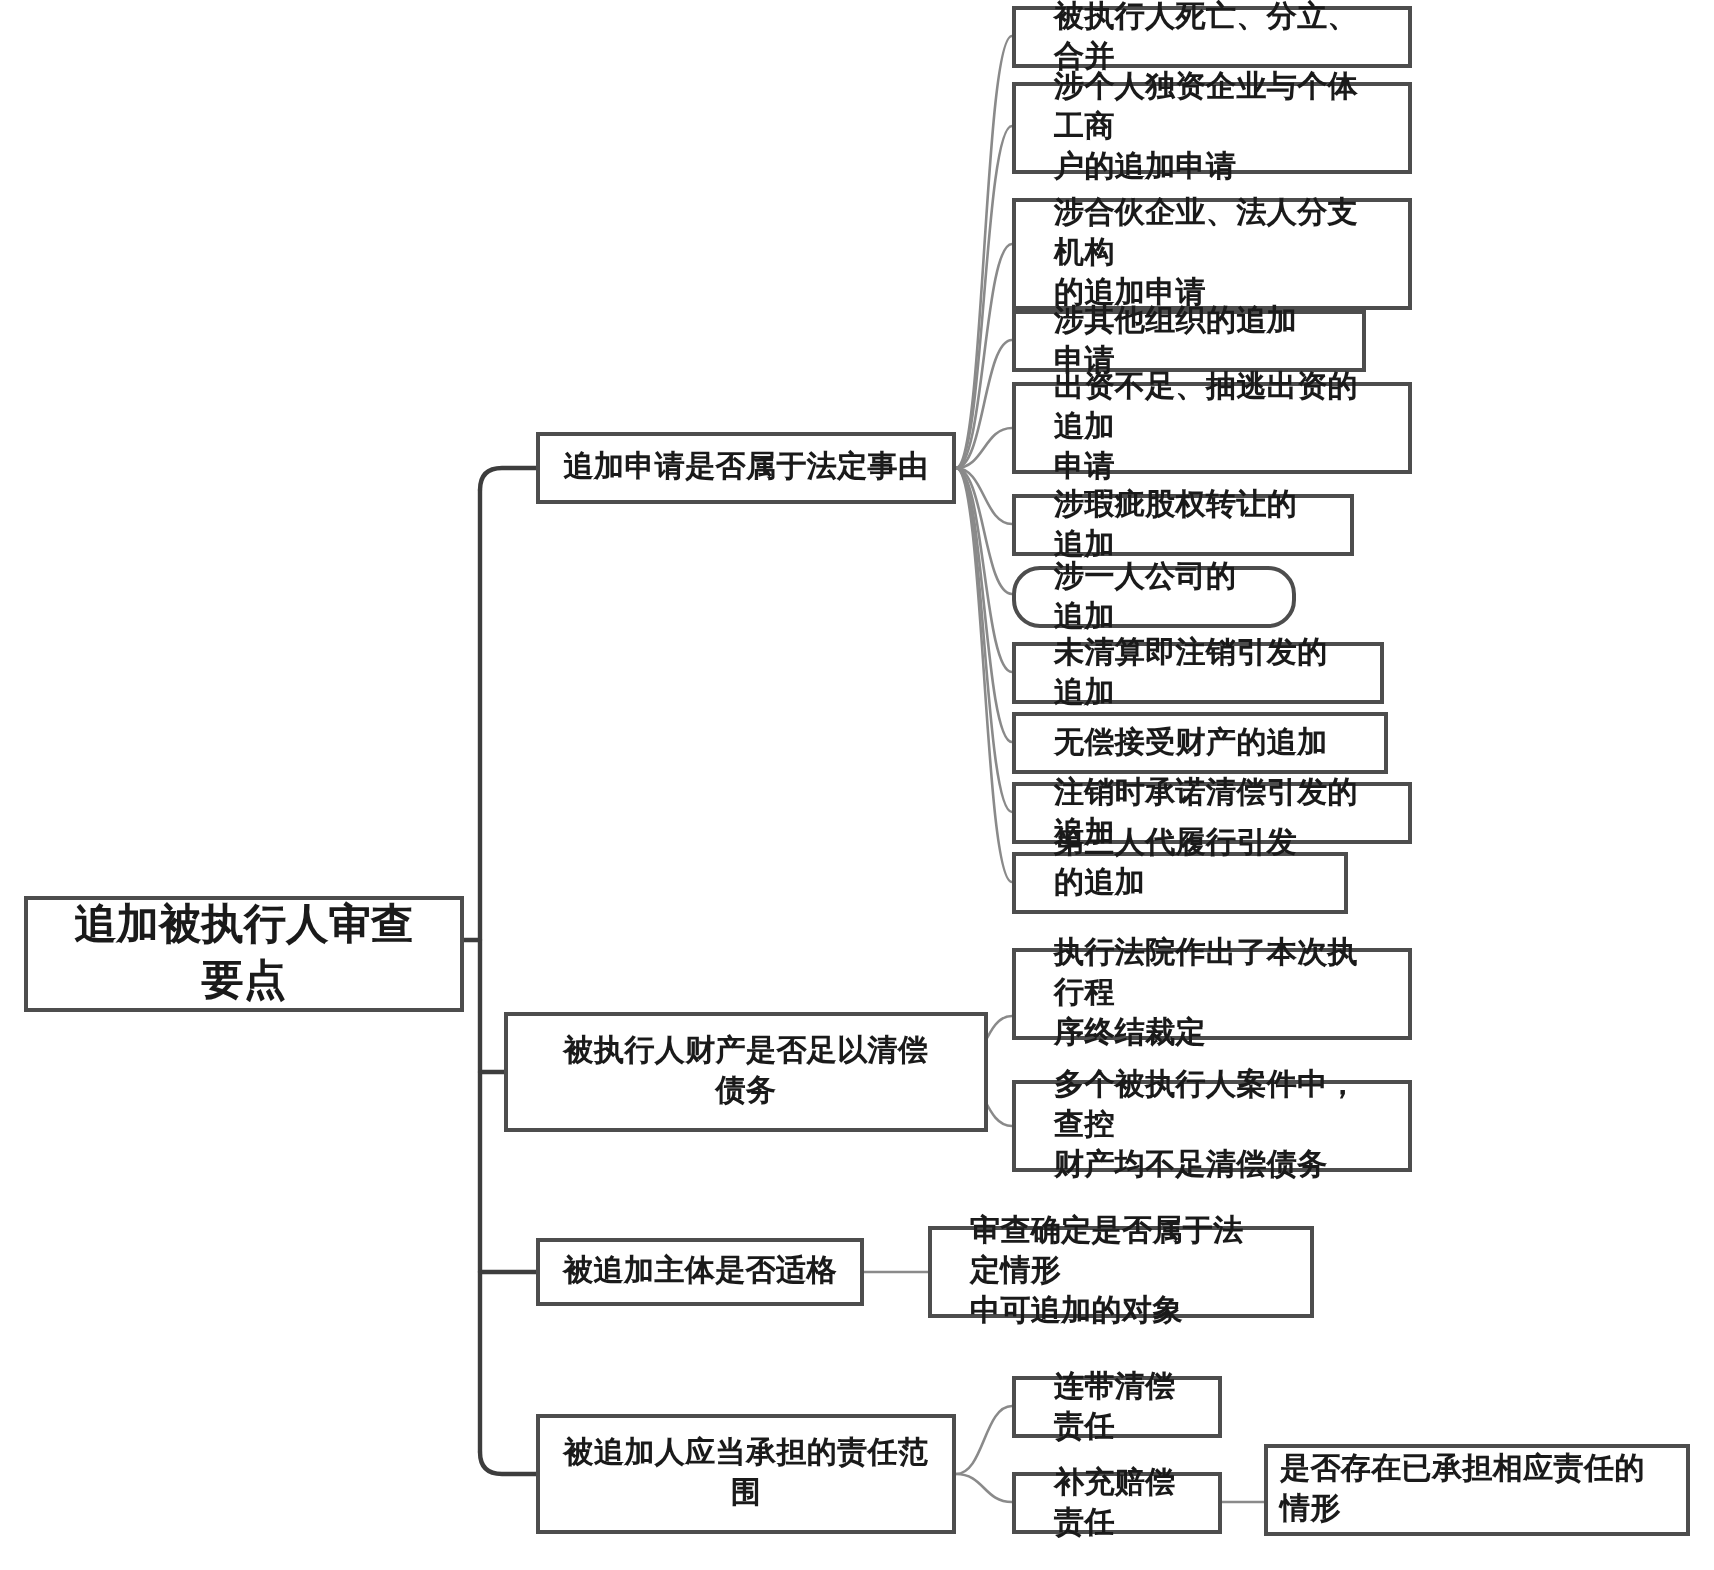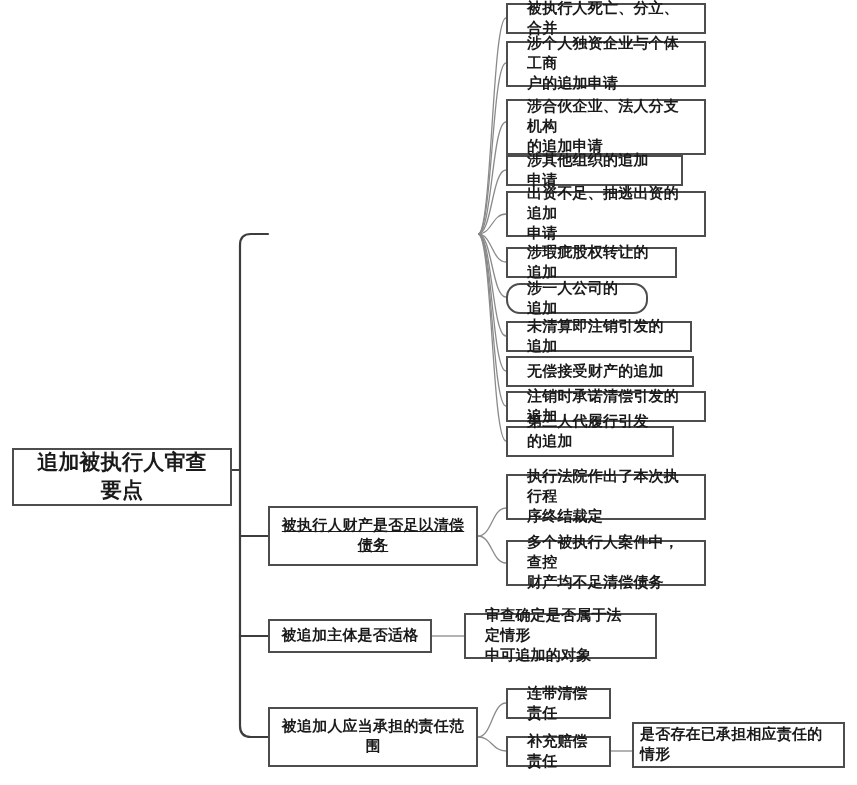--- a/index.html
+++ b/index.html
@@ -116,22 +116,25 @@
 
     <g fill="none" stroke="#8a8a8a" stroke-width="1.3">
       <path d="M611,751 L632,751"></path>
     </g>
   </svg>
 
   <div class="node root" style="left:12px; top:448px; width:220px; height:58px;">
     <span class="label"><span>追加被执行人审查</span><br><span>要点</span></span>
   </div>
 
-
-  <div class="node level2" style="left:268px; top:506px; width:210px; height:60px;text-decoration:underline;">
+  <div class="node level2" style="left:268px; top:216px; width:210px; height:36px;">
+    <span class="label">追加申请是否属于法定事由</span>
+  </div>
+
+  <div class="node level2" style="left:252px; top:506px; width:242px; height:60px;">
     <span class="label">被执行人财产是否足以清偿<br>债务</span>
   </div>
 
   <div class="node level2" style="left:268px; top:619px; width:164px; height:34px;">
     <span class="label">被追加主体是否适格</span>
   </div>
 
   <div class="node level2" style="left:268px; top:707px; width:210px; height:60px;">
     <span class="label">被追加人应当承担的责任范<br>围</span>
   </div>

